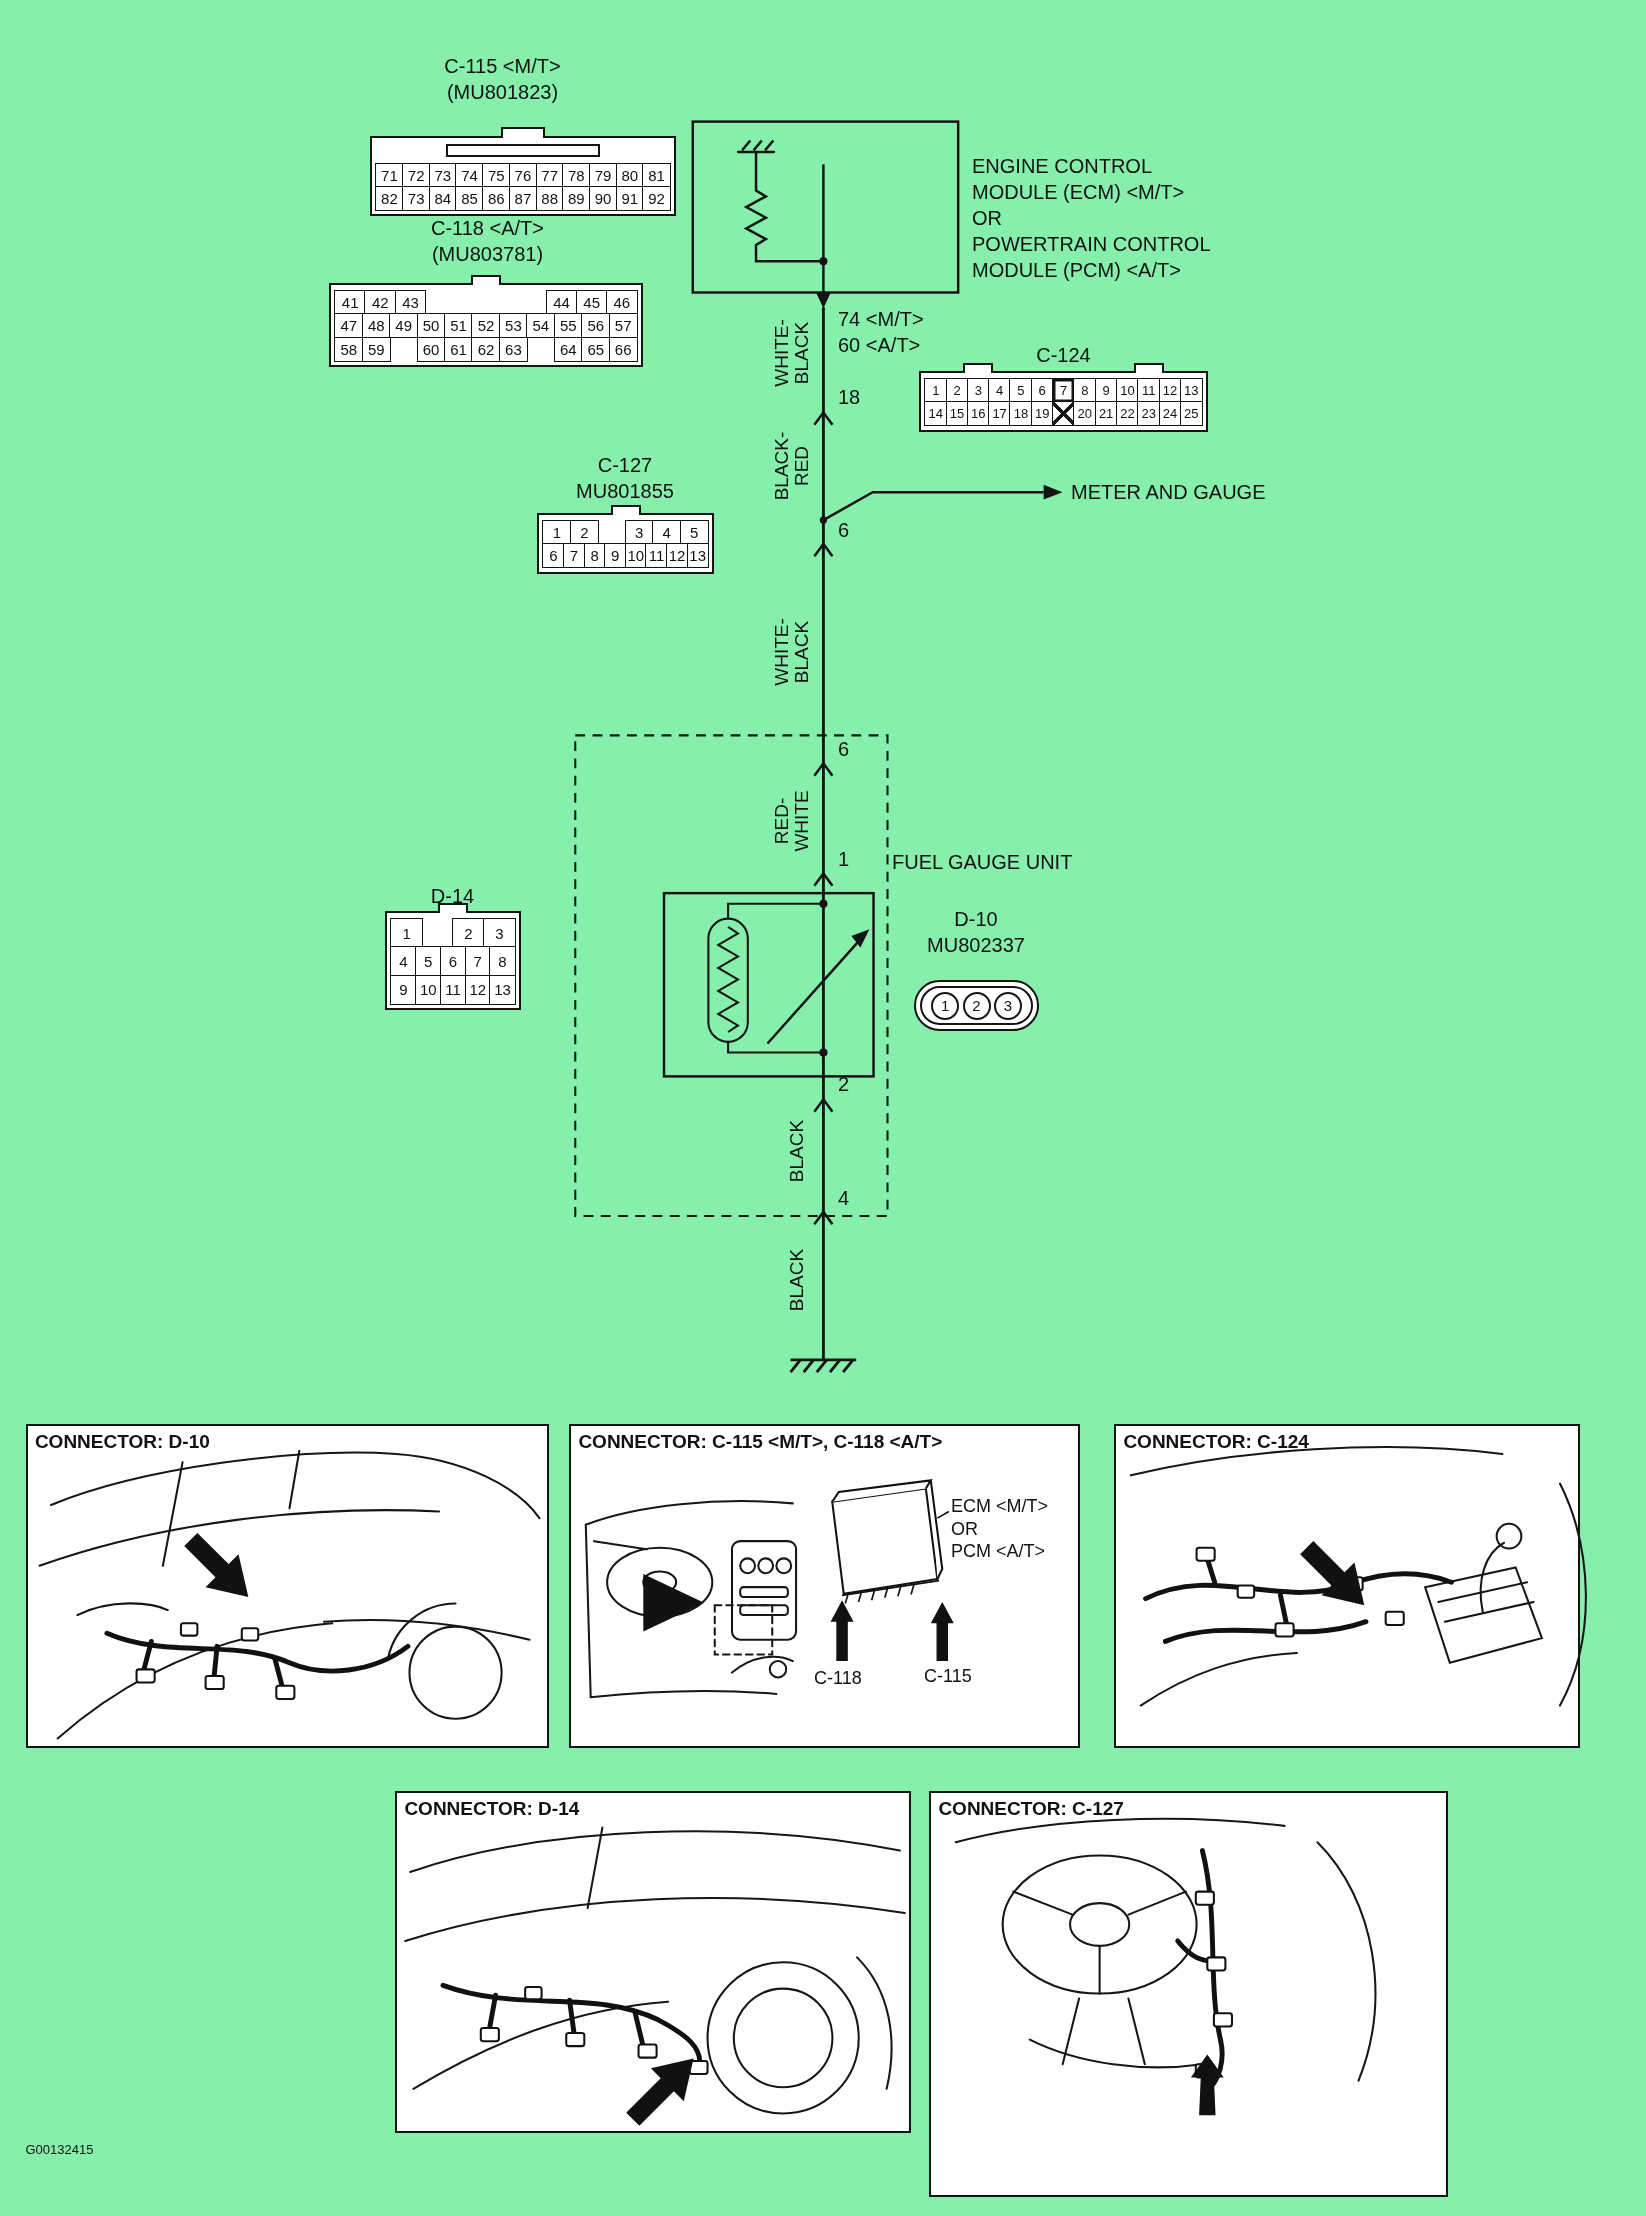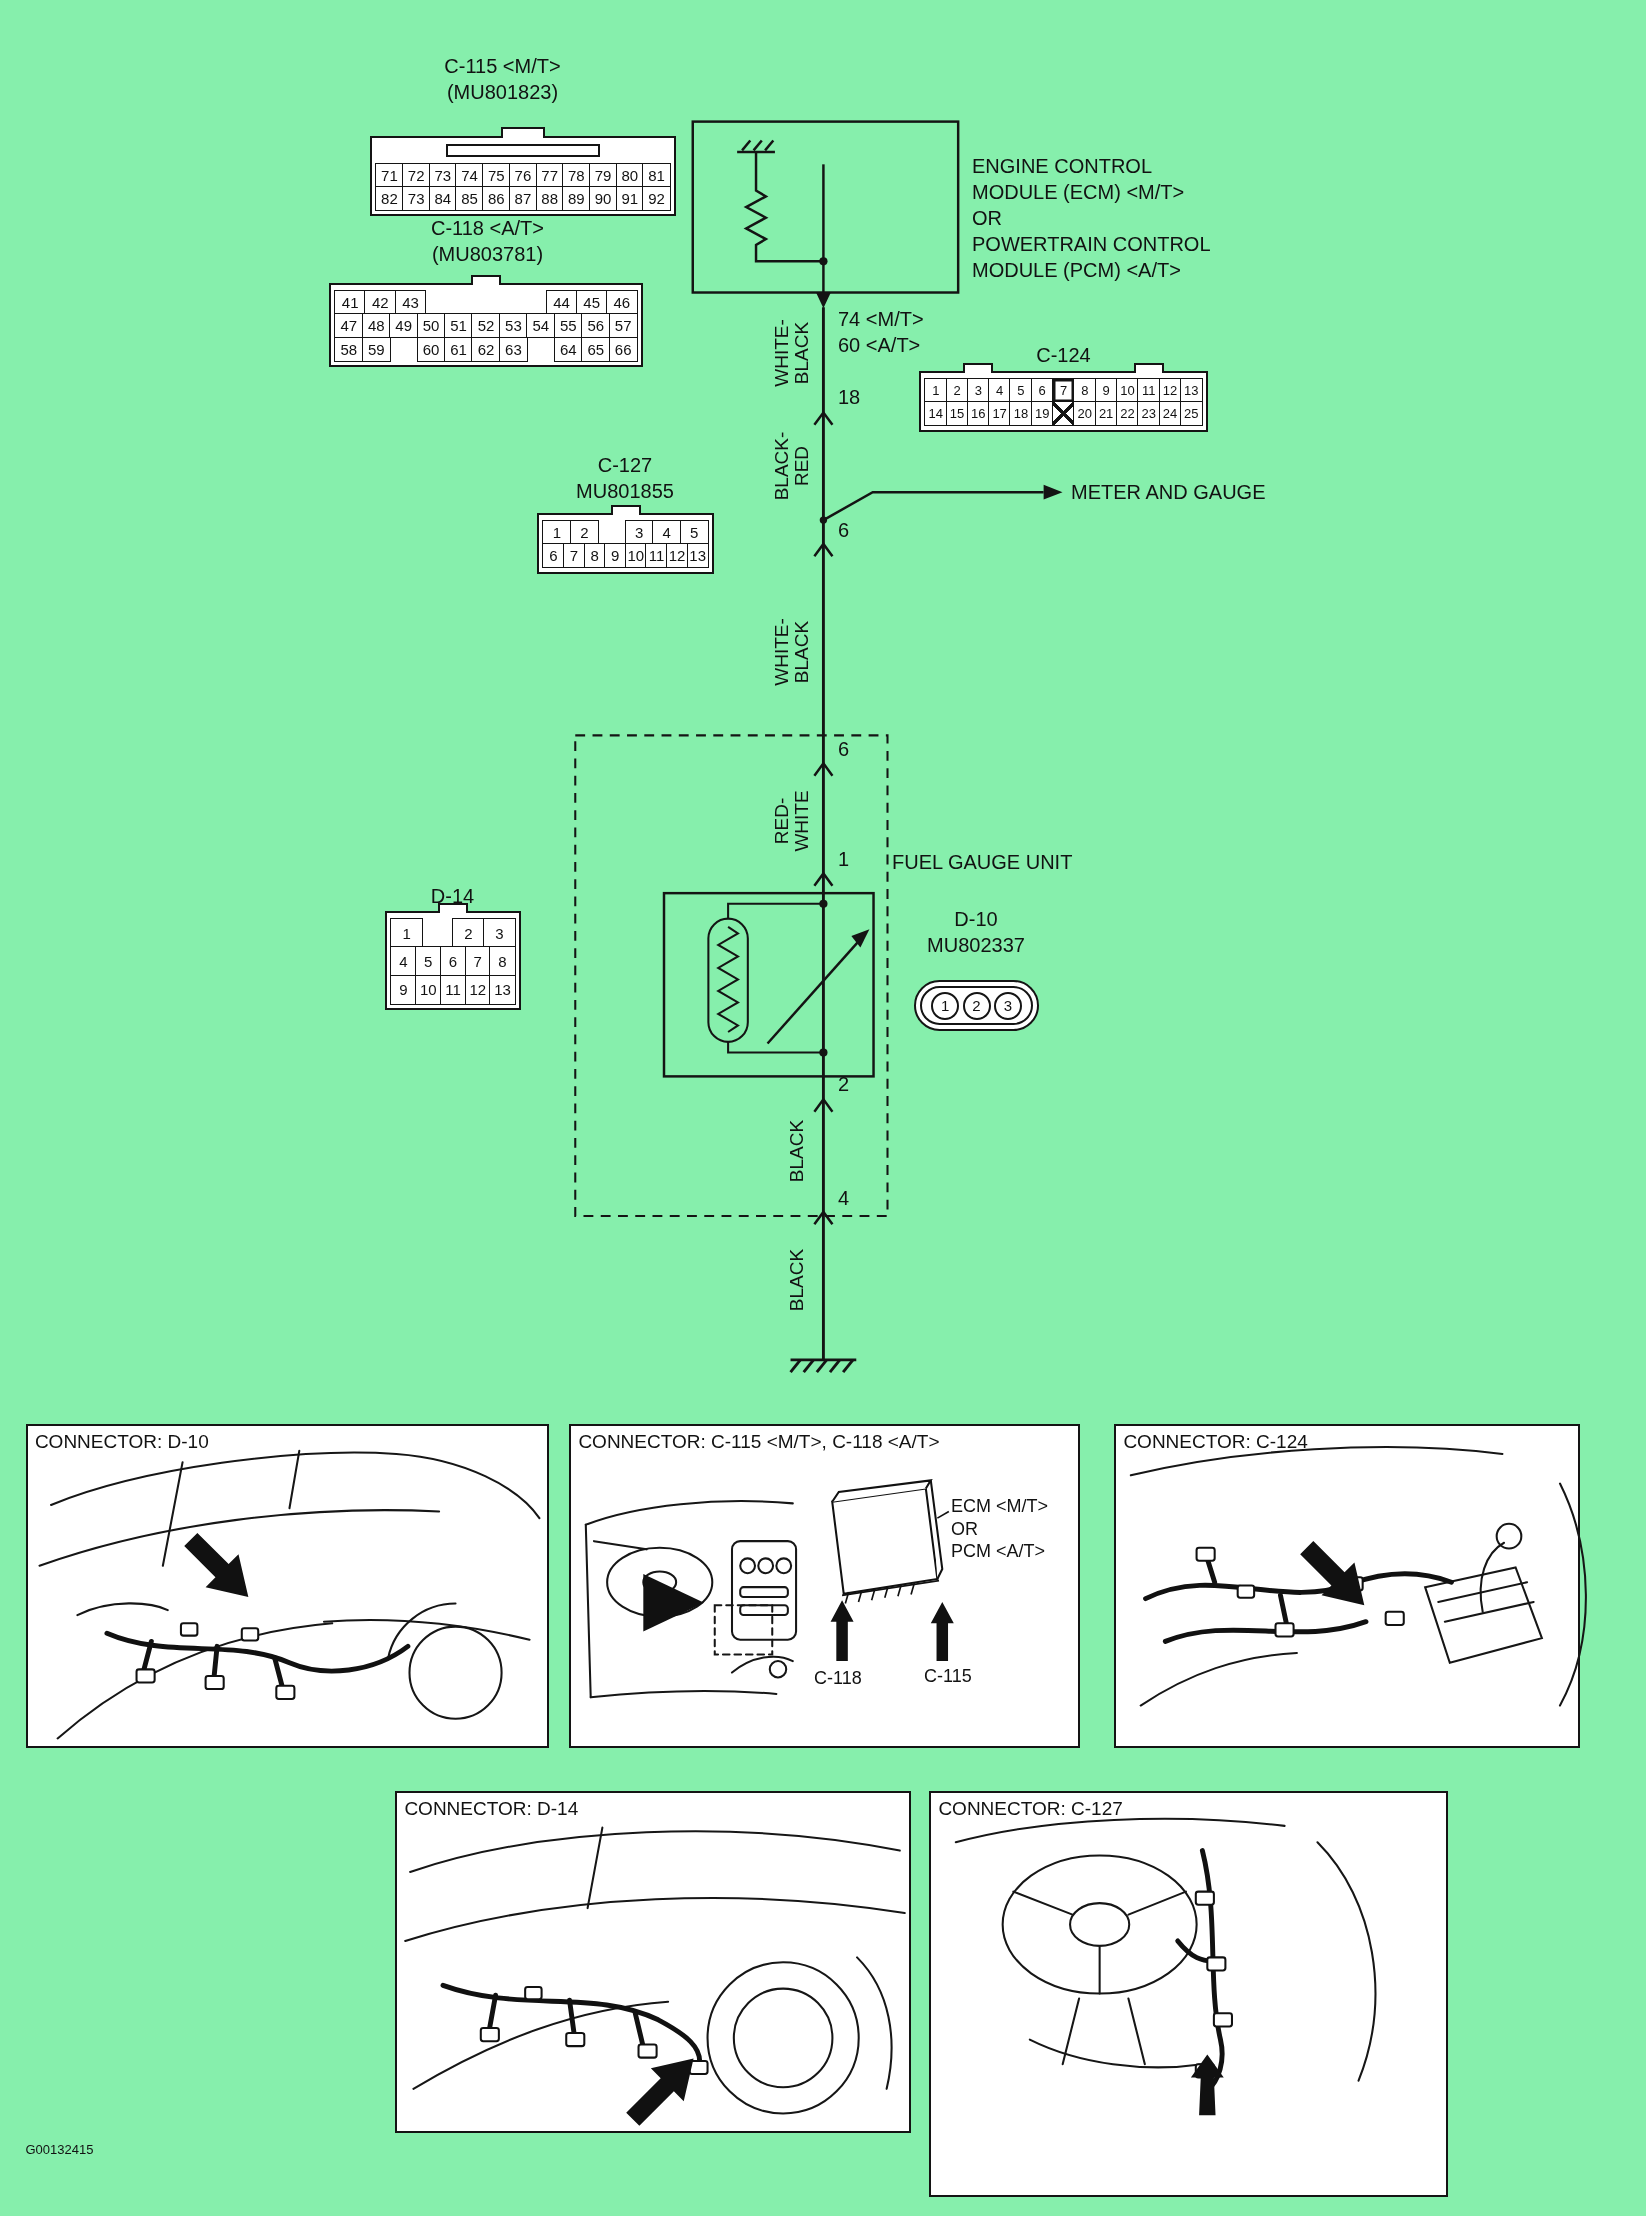--- a/index.html
+++ b/index.html
@@ -47,21 +47,21 @@
   
   #conn-d10{position:absolute;left:914px;top:980px;width:125px;border:2.5px solid #141414;
             border-radius:28px;background:#fff;padding:4.1px}
   .oval-inner{border:2.5px solid #141414;border-radius:21.4px;height:39px;display:flex;
               gap:3.3px;align-items:center;justify-content:center}
   .pin-circle{width:28px;height:28px;border:2.5px solid #141414;border-radius:50%;
               display:flex;align-items:center;justify-content:center;font-size:15px;background:#fff}
 
   
   .panel{position:absolute;border:2.5px solid #141414;background:#fff}
-  .panel-title{position:absolute;top:5px;left:7.4px;font-size:19px;font-weight:normal;white-space:nowrap}
+  .panel-title{position:absolute;top:5px;left:7.4px;font-size:19px;font-weight:bold;white-space:nowrap}
   .panel svg{position:absolute;left:0;top:0}
   #panel-d10{left:25.5px;top:1424px;width:523px;height:324px}
   #panel-c115c118{left:569px;top:1424px;width:511px;height:324px}
   #panel-c124{left:1114px;top:1424px;width:466px;height:324px}
   #panel-d14{left:395px;top:1791px;width:516px;height:342px}
   #panel-c127{left:929px;top:1791px;width:519px;height:406px}
   .p2-ecm-label{position:absolute;left:380px;top:69px;font-size:18px}
   .p2-ecm-label div{line-height:1.25;white-space:nowrap}
   .p2-callout{position:absolute;font-size:18px;white-space:nowrap}
 

